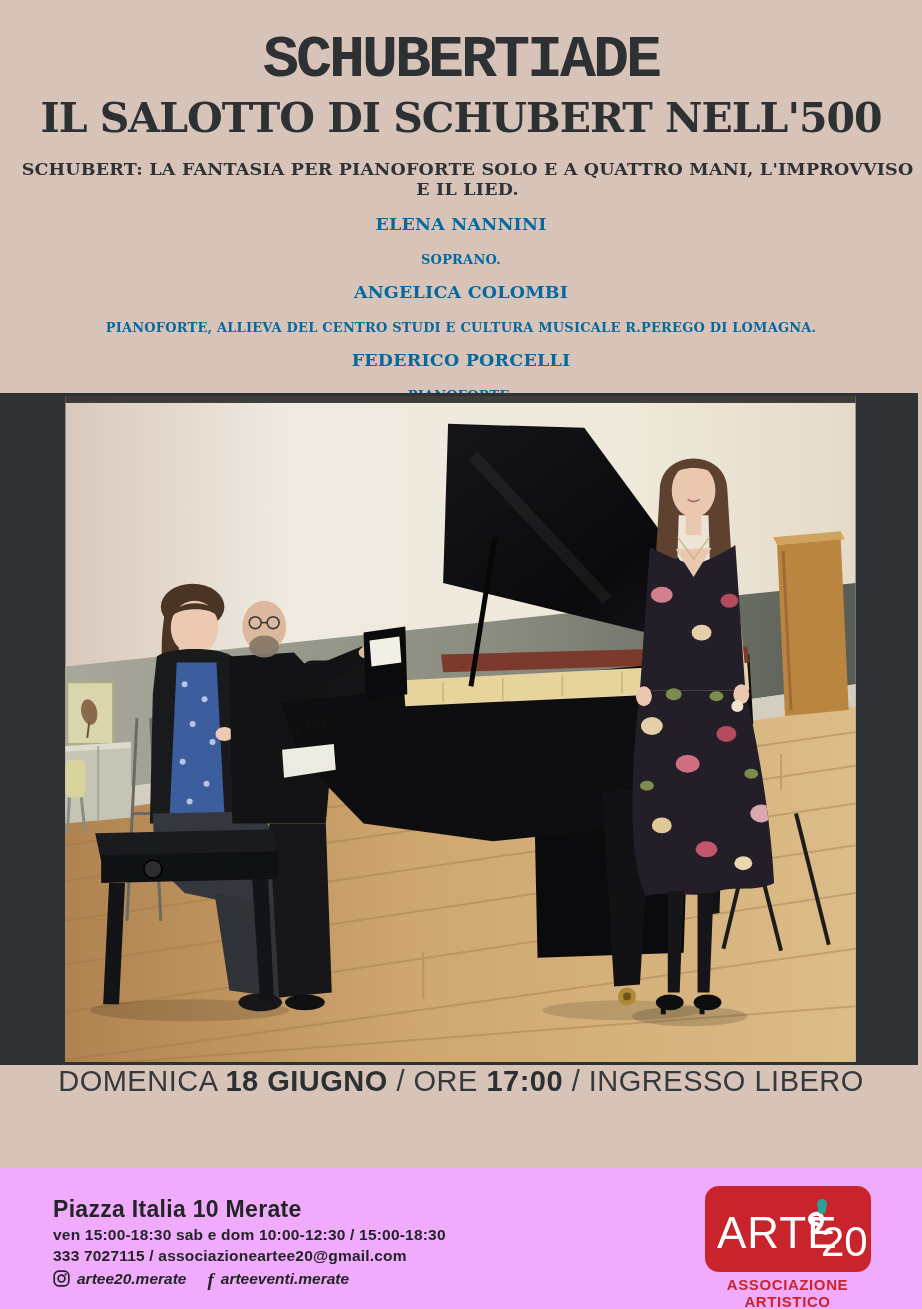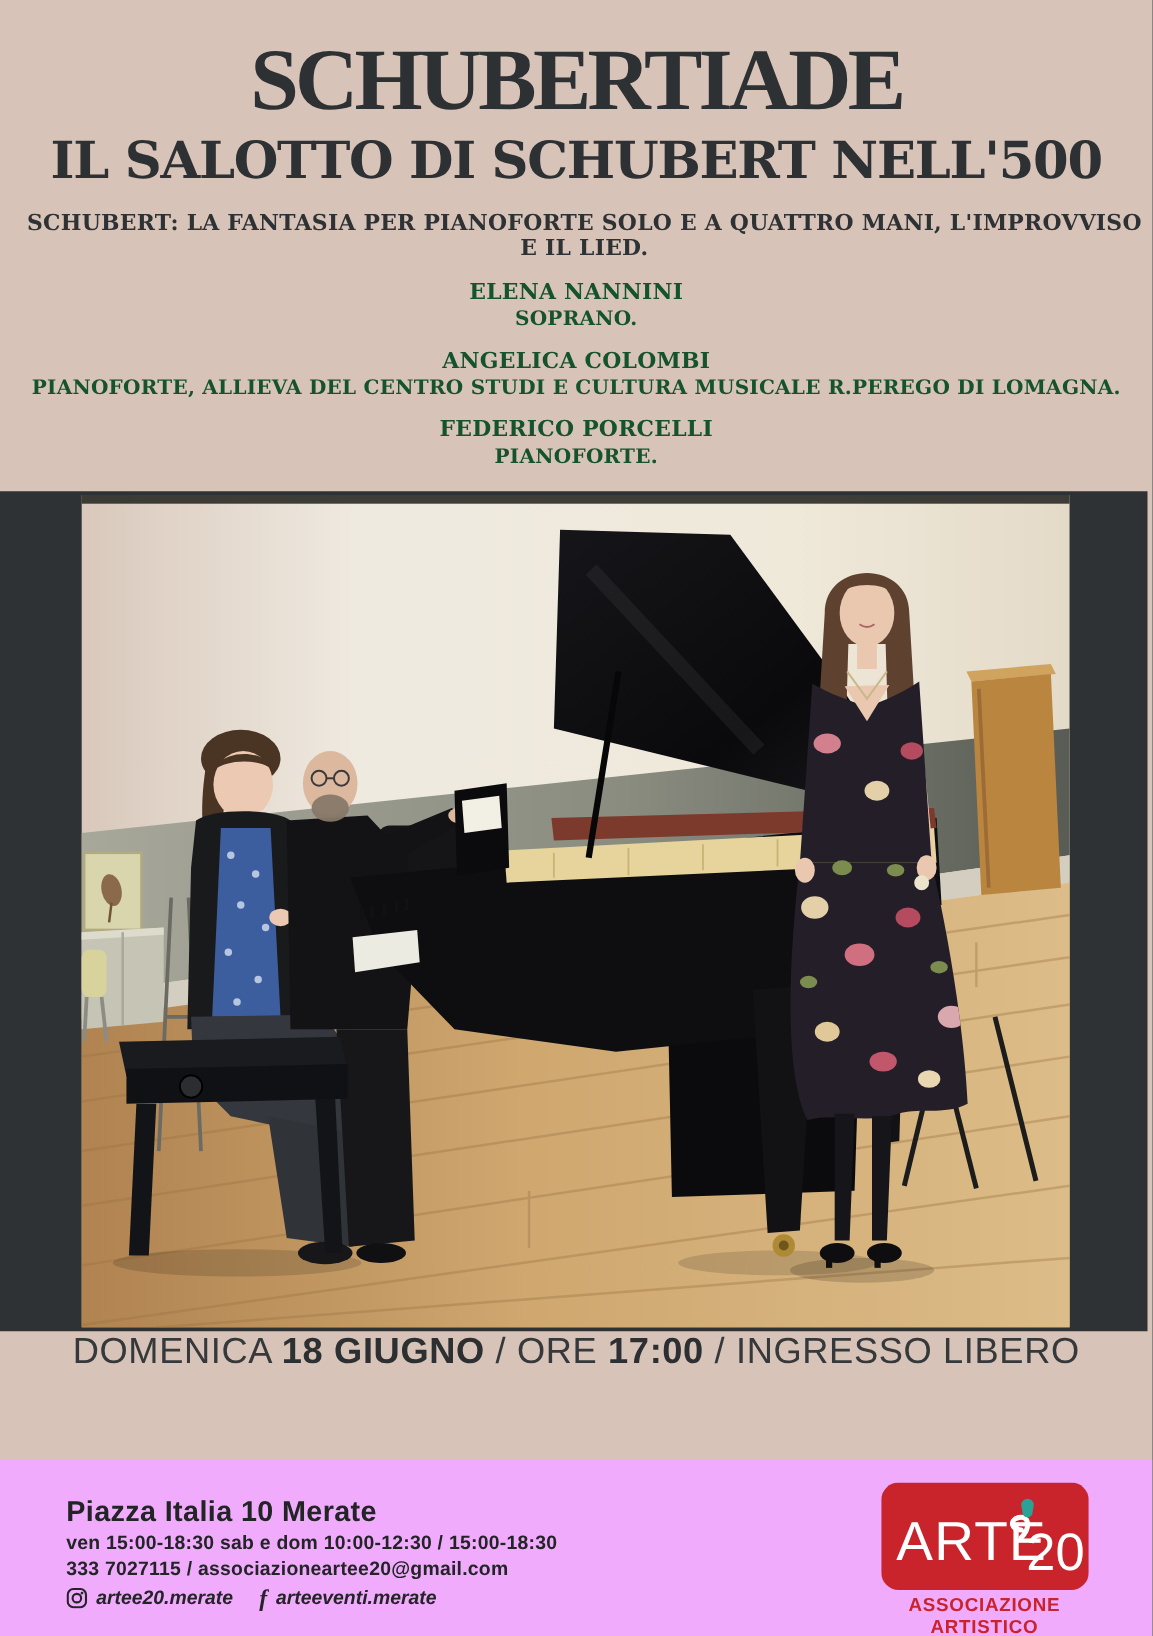--- a/index.html
+++ b/index.html
@@ -4,34 +4,34 @@
 <style>
   html,body{margin:0;padding:0;background:#888;}
   .poster{
     position:relative;width:922px;height:1309px;margin:0 auto;
     background:#d8c3b8;overflow:hidden;
     font-family:"Liberation Sans",sans-serif;color:#2d3134;
   }
   
   .top{position:absolute;top:0;left:0;width:922px;height:393px;text-align:center;}
   .title{
-    margin:0;padding-top:30px;font-family:Liberation Serif, serif;font-weight:700;
-    font-size:70px;line-height:1.0;letter-spacing:-3px;color:#2d3134;white-space:nowrap;
+    margin:0;padding-top:30px;font-family:Liberation Mono, monospace;font-weight:700;
+    font-size:60px;line-height:1.0;letter-spacing:-3px;color:#2d3134;white-space:nowrap;
   }
   .subtitle{
     margin:4px 0 0 0;font-family:"DejaVu Serif",serif;font-weight:700;
     font-size:41px;letter-spacing:-1px;color:#2d3134;white-space:nowrap;
   }
   .program{
     margin:17px 0 0 13px;font-family:"DejaVu Serif",serif;font-weight:700;
     font-size:17.5px;letter-spacing:.2px;color:#2e3234;
   }
-  .credit{margin-top:15px;font-family:"DejaVu Serif",serif;color:#14532d;}
+  .credit{margin-top:15px;font-family:"DejaVu Serif",serif;color:#0369a1;}
   .credit-name{font-weight:700;font-size:17.5px;letter-spacing:.2px;}
-  .credit-role{font-weight:700;font-size:16px;letter-spacing:.2px;margin-top:1px;}
+  .credit-role{font-weight:700;font-size:13px;letter-spacing:.2px;margin-top:18px;}
   
   .photo-band{
     position:absolute;top:393px;left:0;width:918px;height:672px;background:#2f3234;
   }
   .photo-band svg{position:absolute;left:63px;top:3px;display:block;}
   
   .event-line{
     position:absolute;top:1065px;left:0;width:922px;height:103px;
     display:flex;align-items:flex-start;justify-content:center;
     font-size:29px;letter-spacing:.5px;color:#35393b;white-space:pre;

